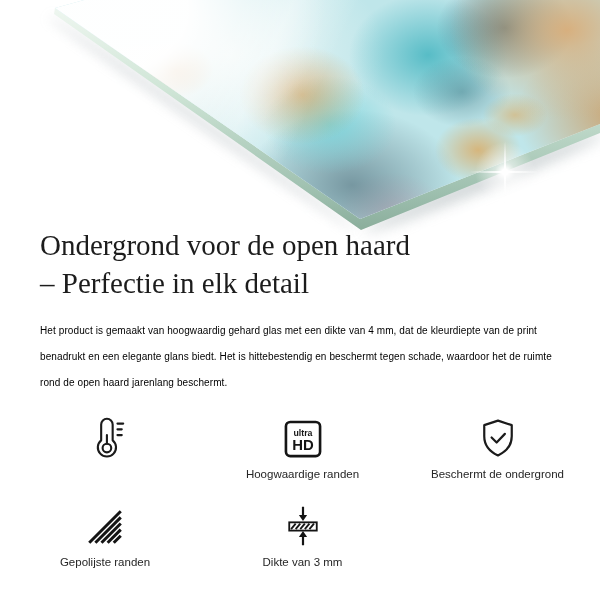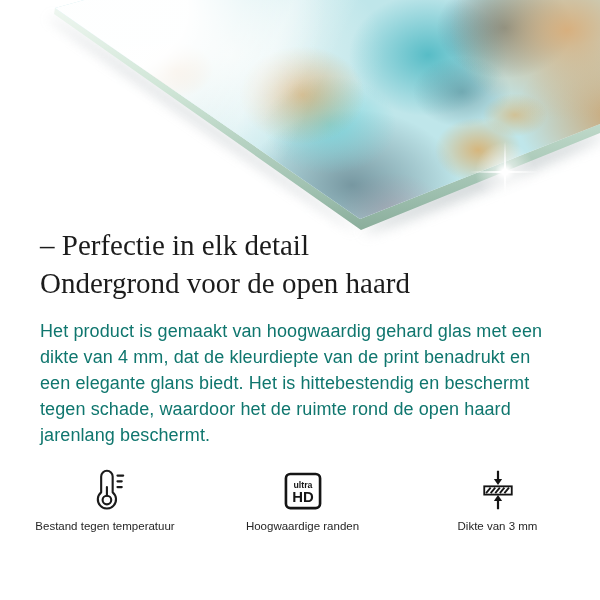--- a/index.html
+++ b/index.html
@@ -75,21 +75,21 @@
   
   .content{position:absolute;top:226px;left:0;width:600px;}
   h1{
     margin:0 40px 14px 40px;
     font-family:"Liberation Serif","DejaVu Serif",serif;
     font-weight:400;font-size:29px;line-height:38px;color:#1c1c1c;
   }
   h1 span{display:block;}
   .desc{
     margin:16px 40px;width:520px;
-    font-size:18px;line-height:26px;letter-spacing:0.1px;color:#0f766e;
+    font-size:10px;line-height:26px;letter-spacing:0.1px;color:#000000;
   }
 
   
   .features{
     margin-top:12px;
     display:grid;grid-template-columns:210px 185px 205px;row-gap:20px;
   }
   .feature{display:flex;flex-direction:column;align-items:center;}
   .ficon{height:48px;display:flex;align-items:flex-end;justify-content:center;}
   .flabel{margin-top:8px;font-size:11.5px;color:#262626;white-space:nowrap;}
@@ -104,52 +104,72 @@
   <div class="glass-edge"></div>
   <div class="glass-face">
     <div class="marble"></div>
     <div class="sheen"></div>
   </div>
   <div class="sparkle"></div>
 </div>
 
 <div class="content">
   <h1>
+    <span>Ondergrond voor de open haard</span>
     <span>– Perfectie in elk detail</span>
-    <span>Ondergrond voor de open haard</span>
   </h1>
   <p class="desc">Het product is gemaakt van hoogwaardig gehard glas met een dikte van 4 mm, dat de kleurdiepte van de print benadrukt en een elegante glans biedt. Het is hittebestendig en beschermt tegen schade, waardoor het de ruimte rond de open haard jarenlang beschermt.</p>
 
   <div class="features">
 
     <div class="feature">
       <div class="ficon">
         <svg width="46" height="46" viewBox="0 0 48 48" fill="none" stroke="#1b1b1b" stroke-width="2.2" stroke-linecap="round" stroke-linejoin="round">
           <path d="M20 11 a6 6 0 0 1 12 0 v16.5 a9.5 9.5 0 1 1 -12 0 Z"></path>
           <circle cx="26" cy="35.5" r="4.5"></circle>
           <path d="M26 31 v-9"></path>
           <path d="M37 10 h6 M37 16 h4.5 M37 22 h4.5"></path>
         </svg>
       </div>
-      <div class="flabel">Bestand tegen temperatuur</div>
     </div>
 
     <div class="feature">
       <div class="ficon">
         <svg width="42" height="42" viewBox="0 0 48 48" fill="none">
           <rect x="4.5" y="4.5" width="39" height="39" rx="5" stroke="#151515" stroke-width="3"></rect>
           <text x="24" y="20.5" text-anchor="middle" fill="#151515" font-family="Liberation Sans, sans-serif" font-size="10" font-weight="700">ultra</text>
           <text x="24" y="37" text-anchor="middle" fill="#151515" font-family="Liberation Sans, sans-serif" font-size="17" font-weight="700">HD</text>
         </svg>
       </div>
       <div class="flabel">Hoogwaardige randen</div>
     </div>
 
+    <div class="feature">
+      <div class="ficon">
+        <svg width="44" height="44" viewBox="0 0 48 48" fill="none" stroke="#1b1b1b" stroke-width="2.4" stroke-linecap="round" stroke-linejoin="round">
+          <path d="M24 5 L39 10 V22 C39 31.5 33 38.8 24 43 C15 38.8 9 31.5 9 22 V10 Z"></path>
+          <path d="M17 23.5 L22.5 29 L31.5 19.5"></path>
+        </svg>
+      </div>
+      <div class="flabel">Beschermt de ondergrond</div>
+    </div>
 
 
+    <div class="feature">
+      <div class="ficon">
+        <svg width="42" height="42" viewBox="0 0 48 48" fill="none" stroke="#141414" stroke-width="3.4" stroke-linecap="butt">
+          <path d="M6 42 L42 6"></path>
+          <path d="M13 42 L42 13"></path>
+          <path d="M20 42 L42 20"></path>
+          <path d="M27 42 L42 27"></path>
+          <path d="M34 42 L42 34"></path>
+        </svg>
+      </div>
+      <div class="flabel">Gepolijste randen</div>
+    </div>
 
     <div class="feature">
       <div class="ficon">
         <svg width="44" height="44" viewBox="0 0 48 48" fill="none">
           <rect x="9" y="20" width="30" height="9" stroke="#141414" stroke-width="2" fill="none"></rect>
           <g stroke="#141414" stroke-width="2">
             <path d="M11 27.5 L16 21.5"></path>
               <path d="M16 27.5 L21 21.5"></path>
               <path d="M21 27.5 L26 21.5"></path>
             <path d="M26 27.5 L31 21.5"></path>

